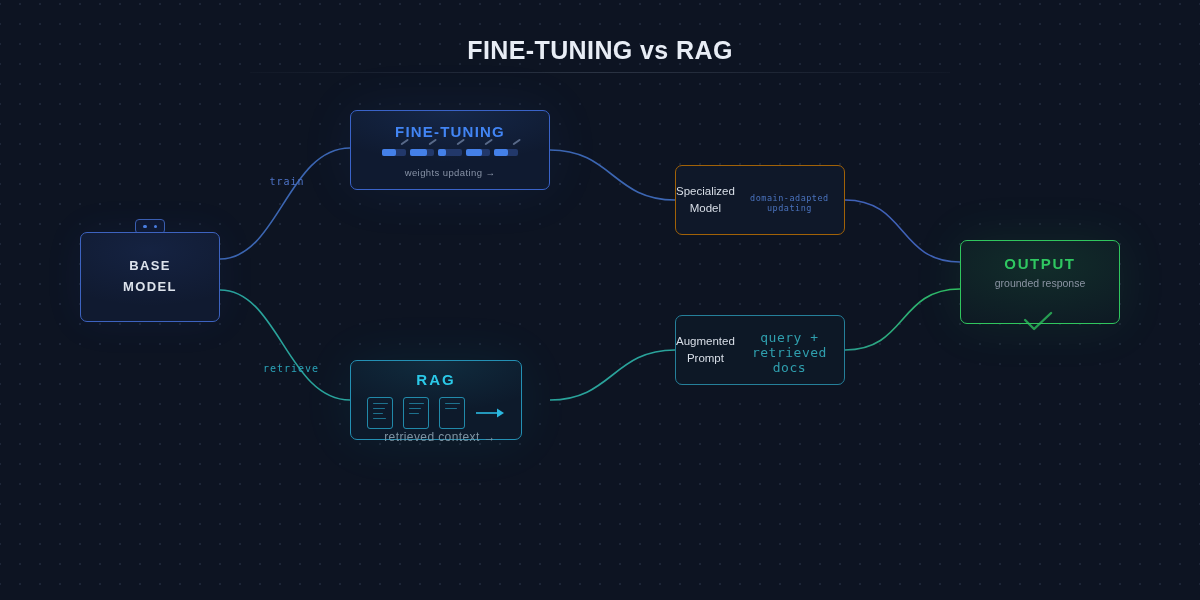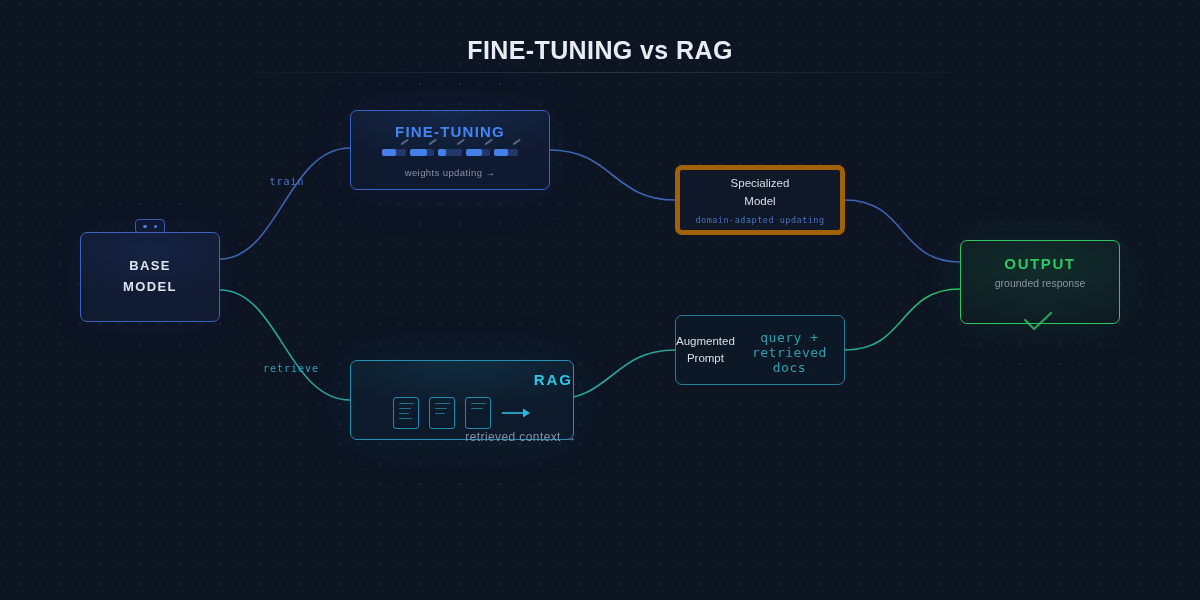--- a/index.html
+++ b/index.html
@@ -60,44 +60,44 @@
   .wbar{position:relative;width:24px;height:7px;border-radius:2px;background:#22386a;overflow:visible;}
   .wfill{height:100%;border-radius:2px;background:#4480e8;}
   .wtick{
     position:absolute;right:-3px;top:-8px;width:9px;height:1.5px;border-radius:1px;
     background:rgba(150,170,205,0.55);transform:rotate(-35deg);
   }
   .node.ft .cap{margin-top:10px;font-size:9.5px;color:#8792a6;letter-spacing:.4px;}
 
   
   .node.rag{
-    left:350px;top:360px;width:224px;height:80px;
+    left:350px;top:360px;width:172px;height:80px;
     border:1.5px solid #2490b4;
     background:radial-gradient(ellipse 110% 100% at 50% 0%,rgba(43,201,232,0.10),transparent 65%),#0d1a2b;
     box-shadow:0 0 55px rgba(34,211,238,0.07);
-    text-align:right;padding-top:10px;
+    text-align:center;padding-top:10px;
   }
   .node.rag .ttl{font-size:15px;font-weight:700;color:#2bc9e8;letter-spacing:2px;}
   .docrow{display:flex;align-items:center;justify-content:center;gap:10px;margin-top:8px;height:33px;}
   .doc{
     width:26px;height:32px;box-sizing:border-box;border:1.2px solid rgba(43,185,224,0.7);
     border-radius:3px;padding:5px 4px 0 5px;text-align:left;
   }
   .doc i{display:block;height:1.5px;border-radius:1px;background:rgba(43,185,224,0.55);margin-bottom:3.5px;}
   .rag-arrow{display:block;}
   .node.rag .cap{
     position:absolute;bottom:-5px;left:4px;width:100%;
     font-size:12px;color:#7e93a2;letter-spacing:.4px;
   }
 
   
   .node.spec{
     left:675px;top:165px;width:170px;height:70px;
-    border:5px solid #a16207;background:#0f1829;
-    display:flex;flex-direction:column;align-items:center;justify-content:center;text-align:center;
+    border:1px solid #a16207;background:#0f1829;
+    display:flex;align-items:center;justify-content:center;text-align:center;
   }
   .node.aug{
     left:675px;top:315px;width:170px;height:70px;
     border:1px solid #25809a;background:#0d1826;
     display:flex;flex-direction:row;align-items:center;justify-content:center;text-align:center;
   }
   .node.spec .lbl,.node.aug .lbl{font-size:11.5px;color:#d9dfe8;line-height:1.5;}
   .node.spec .sub{margin-top:5px;font-family:"DejaVu Sans Mono",monospace;font-size:8.5px;color:#4a72bd;letter-spacing:.5px;}
   .node.aug .sub{margin-top:5px;font-family:"DejaVu Sans Mono",monospace;font-size:13px;color:#2f9fae;letter-spacing:.5px;}
 

